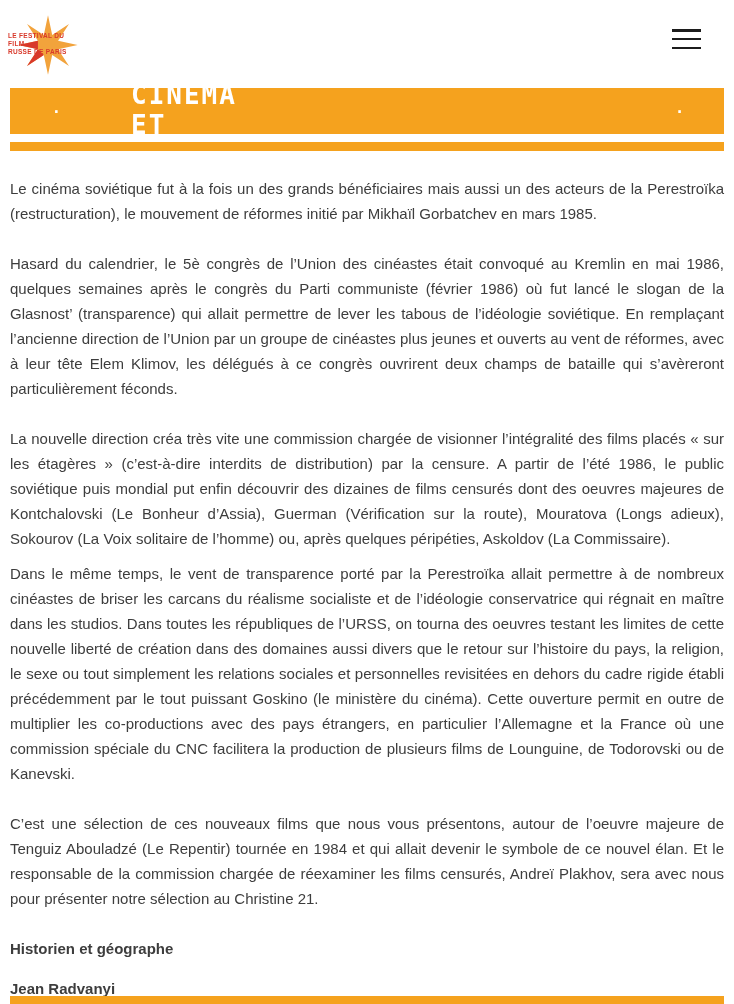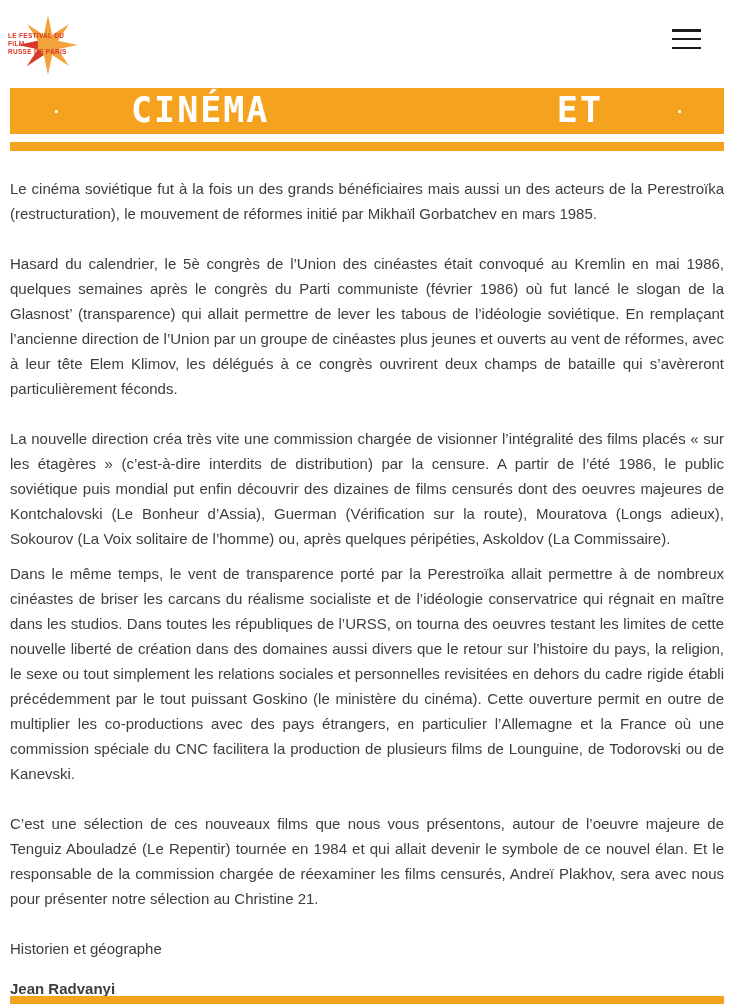--- a/index.html
+++ b/index.html
@@ -89,43 +89,44 @@
     left: 50%;
     top: 50%;
     transform: translate(-50%, -52%);
     width: 472px;
     margin: 0;
     display: flex;
     justify-content: space-between;
     align-items: baseline;
     color: #ffffff;
     font-family: "DejaVu Sans Mono", monospace;
-    font-size: 35px;
+    font-size: 26px;
     font-weight: bold;
     letter-spacing: 2px;
     white-space: nowrap;
+    flex-direction: column;
   }
   .banner-underline {
     height: 9px;
     background: #f5a21e;
     margin-top: 8px;
   }
 
   
   .article {
     margin: 25px 10px 0 10px;
     color: #3d3d3d;
     font-size: 15px;
     line-height: 25px;
     text-align: justify;
   }
   .article p { margin: 0 0 25px 0; }
   .article p.no-gap-after { margin-bottom: 10px; }
   .article p.signature-block { margin-top: 15px; margin-bottom: 0; text-align: left; }
-  .article p.signature-role { margin-bottom: 8px; }
+  .article p.signature-role { margin-bottom: 8px; font-weight: bold; }
   .article p.signature-name { font-weight: bold; }
 
   
   .bottom-strip {
     position: absolute;
     left: 10px;
     right: 10px;
     bottom: 0;
     height: 8px;
     background: #f5a21e;

